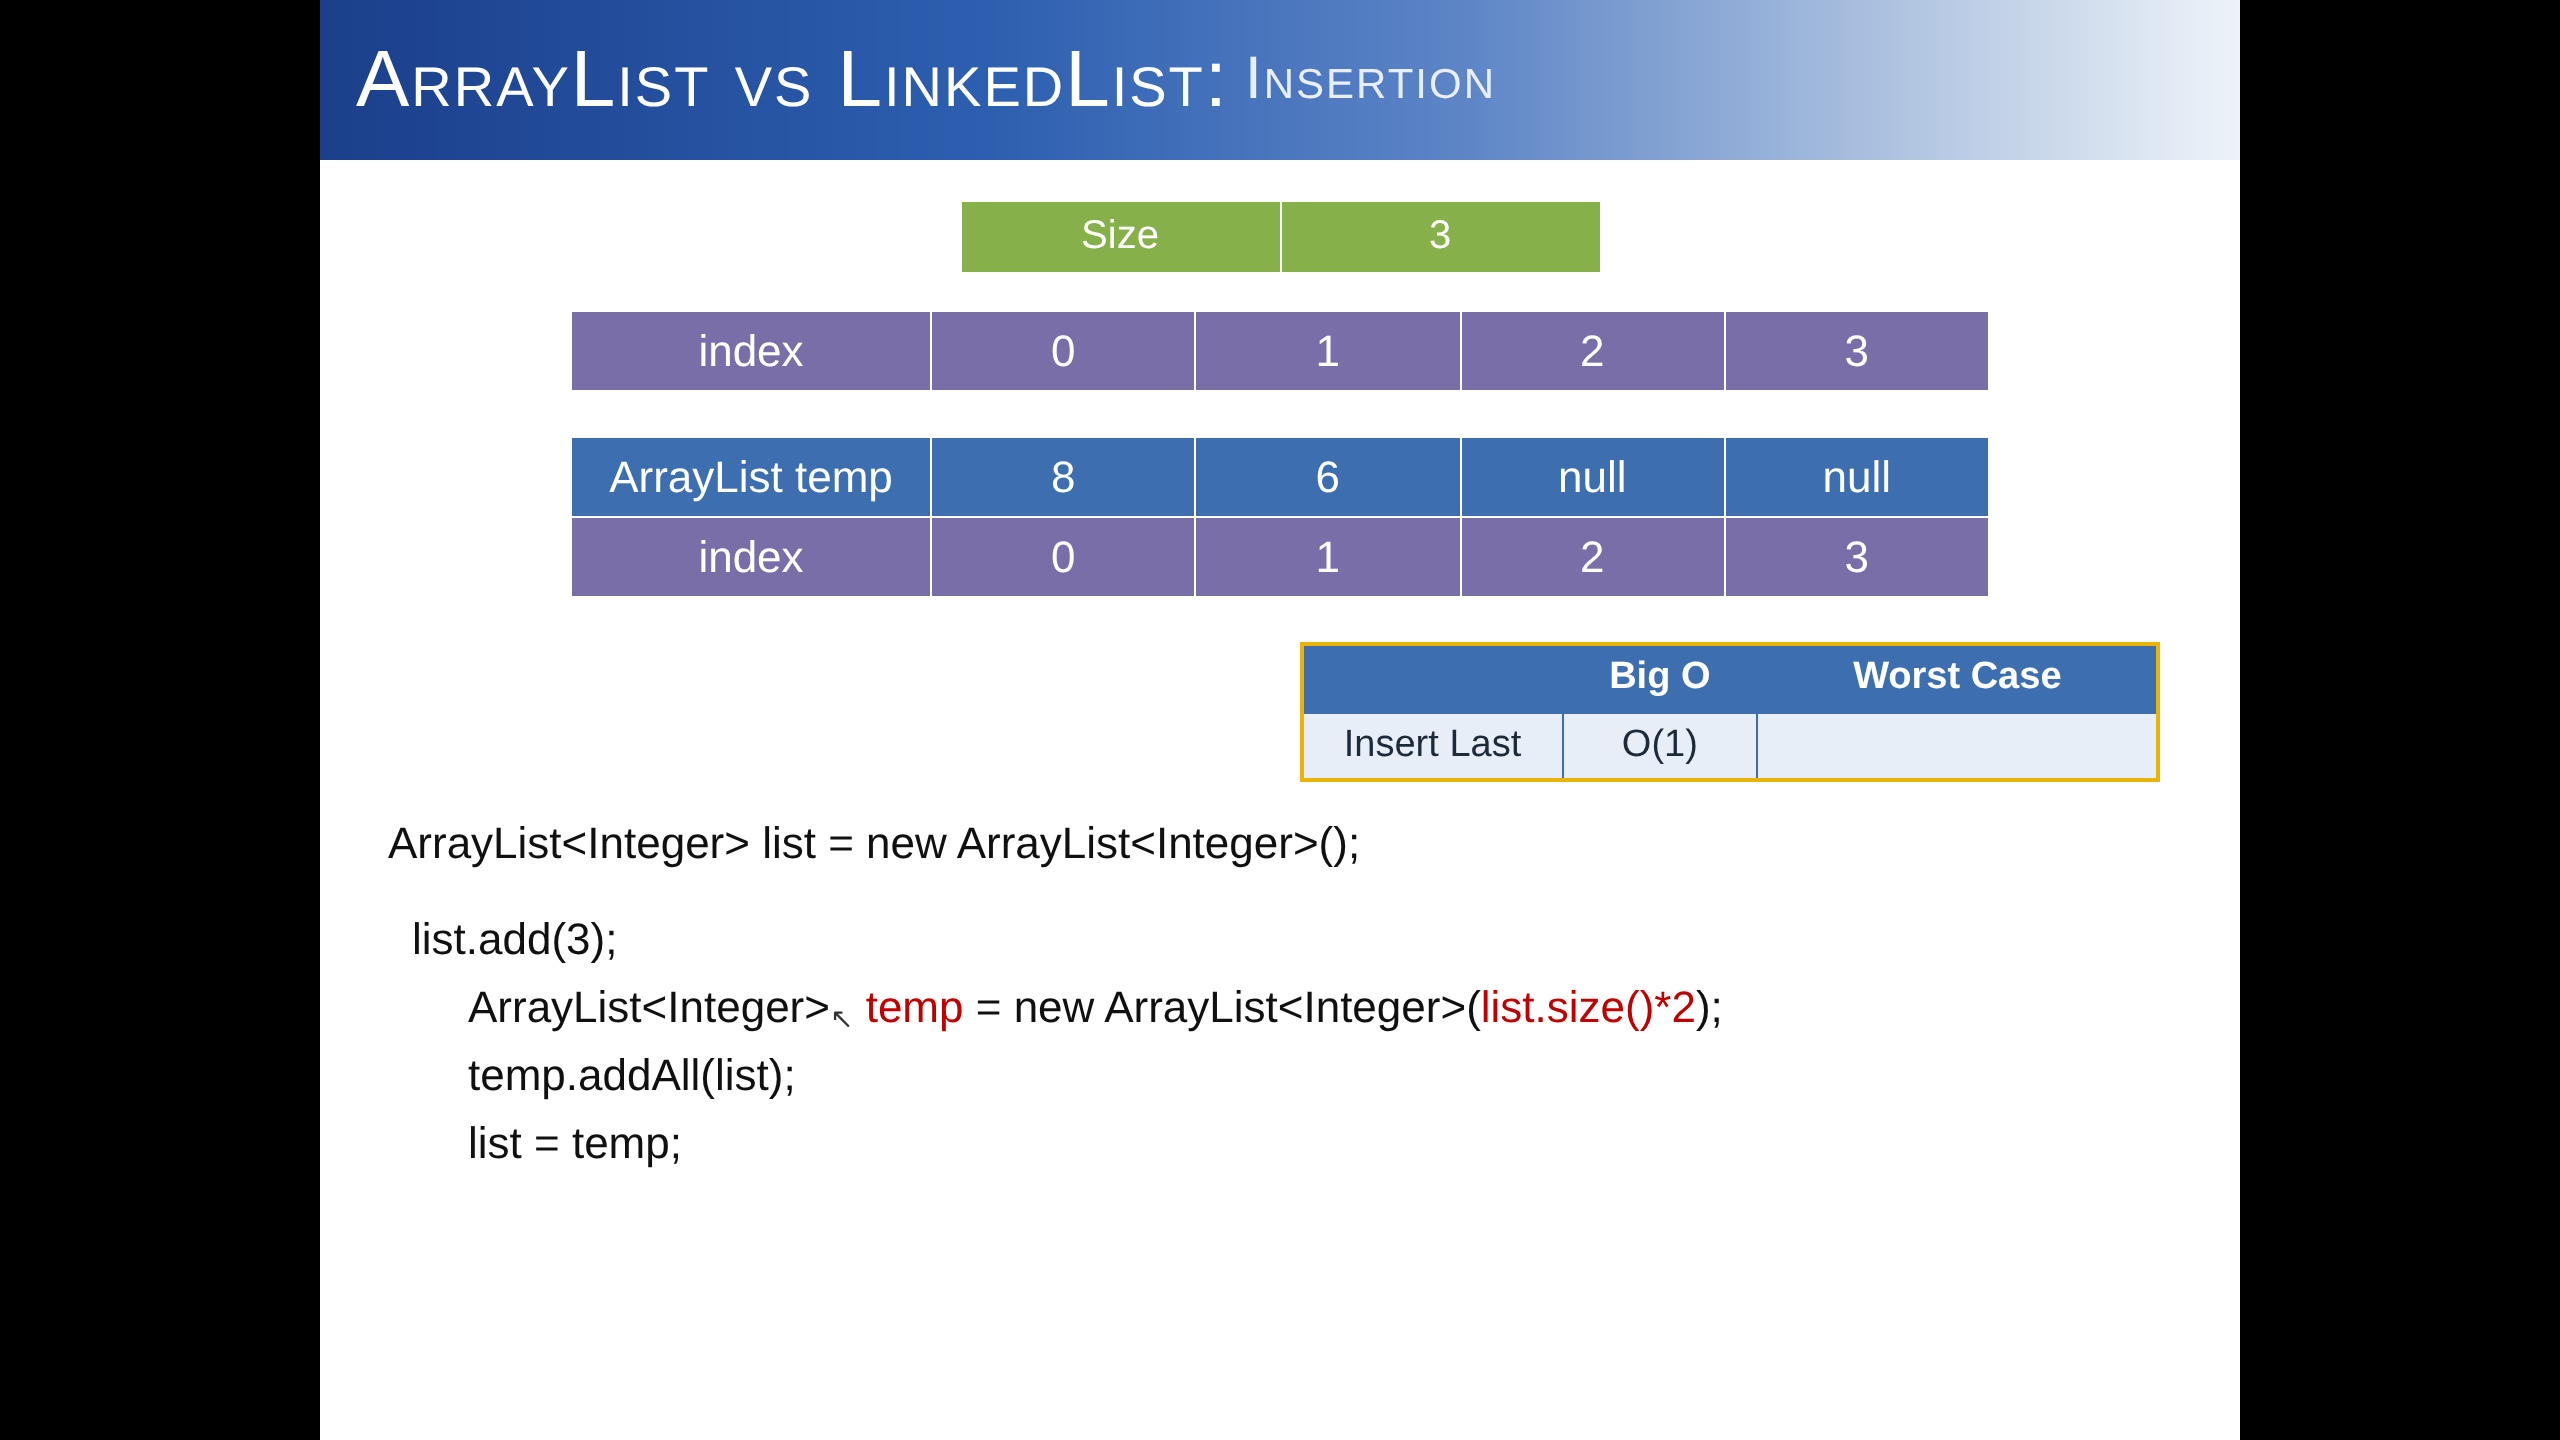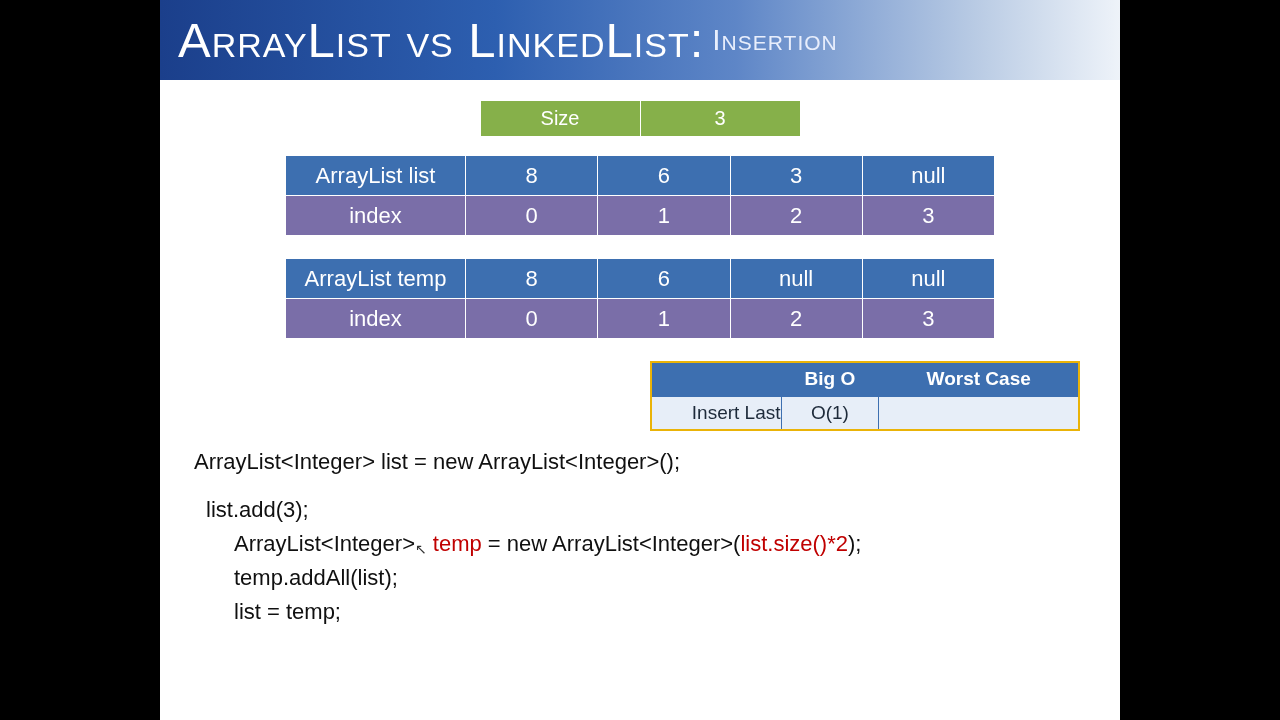--- a/index.html
+++ b/index.html
@@ -10,21 +10,21 @@
 
   .title-bar {
     height: 80px;
     background: linear-gradient(90deg, #1b3f8b 0%, #2d5fb0 35%, #5e86c7 60%, #b9cbe4 85%, #eef3f9 100%);
     display: flex; align-items: center; padding-left: 18px;
     color: #fff;
     font-variant: small-caps;
     letter-spacing: 1px;
     white-space: nowrap;
   }
-  .title-bar .t1 { font-size: 49px; font-weight: 400; }
+  .title-bar .t1 { font-size: 40px; font-weight: 400; }
   .title-bar .t2 { font-size: 30px; font-weight: 400; margin-left: 8px; color: #e8eefc; }
 
   .content { padding: 14px 30px 0 30px; }
 
   
   .meta-table { margin: 6px auto 18px auto; border-collapse: collapse; }
   .meta-table td { width: 160px; height: 36px; text-align: center; font-size: 20px; color: #fff; border: 1px solid #fff; }
   .row-size td { background: #86b04a; }
   .row-cap  td { background: #2fb0c4; }
 
@@ -34,21 +34,21 @@
   .arr-table col.lbl { width: 180px; }
   .arr-table .row-data td { background: #3d6fb0; }
   .arr-table .row-idx  td { background: #7a6ea8; }
 
   
   .bigo-wrap { display: flex; justify-content: flex-end; padding-right: 10px; margin: 4px 0 14px 0; }
   .bigo { border-collapse: collapse; width: 430px; border: 2px solid #eab308; }
   .bigo th, .bigo td { height: 34px; font-size: 19px; border: 1px solid #3d6fb0; text-align: center; }
   .bigo th { background: #3d6fb0; color: #fff; font-weight: 600; }
   .bigo td { background: #e7eef8; color: #1d2a3a; }
-  .bigo td.label { text-align: right; width: 130px; }
+  .bigo td.label { text-align: center; width: 130px; }
 
   
   .code { font-size: 22px; color: #101010; line-height: 1.55; padding-left: 4px; font-family: "Segoe UI", Arial, sans-serif; }
   .code .l1 { margin-left: 0; }
   .code .l2 { margin-left: 12px; margin-top: 14px; }
   .code .l3 { margin-left: 40px; }
   .code .red { color: #c00000; }
   .cursor { display:inline-block; position: relative; top: 3px; font-size: 14px; color:#333; }
 </style>
 </head>
@@ -76,27 +76,20 @@
 
     <table class="arr-table">
       <colgroup>
           <col class="lbl">
           <col>
           <col>
           <col>
           <col>
         </colgroup>
       <tbody>
-          <tr class="row-data">
-        <td>ArrayList  list</td>
-        <td>8</td>
-        <td>6</td>
-        <td>3</td>
-        <td>null</td>
-      </tr>
       <tr class="row-idx">
         <td>index</td>
         <td>0</td>
         <td>1</td>
         <td>2</td>
         <td>3</td>
       </tr>
     </tbody>
       </table>
 

